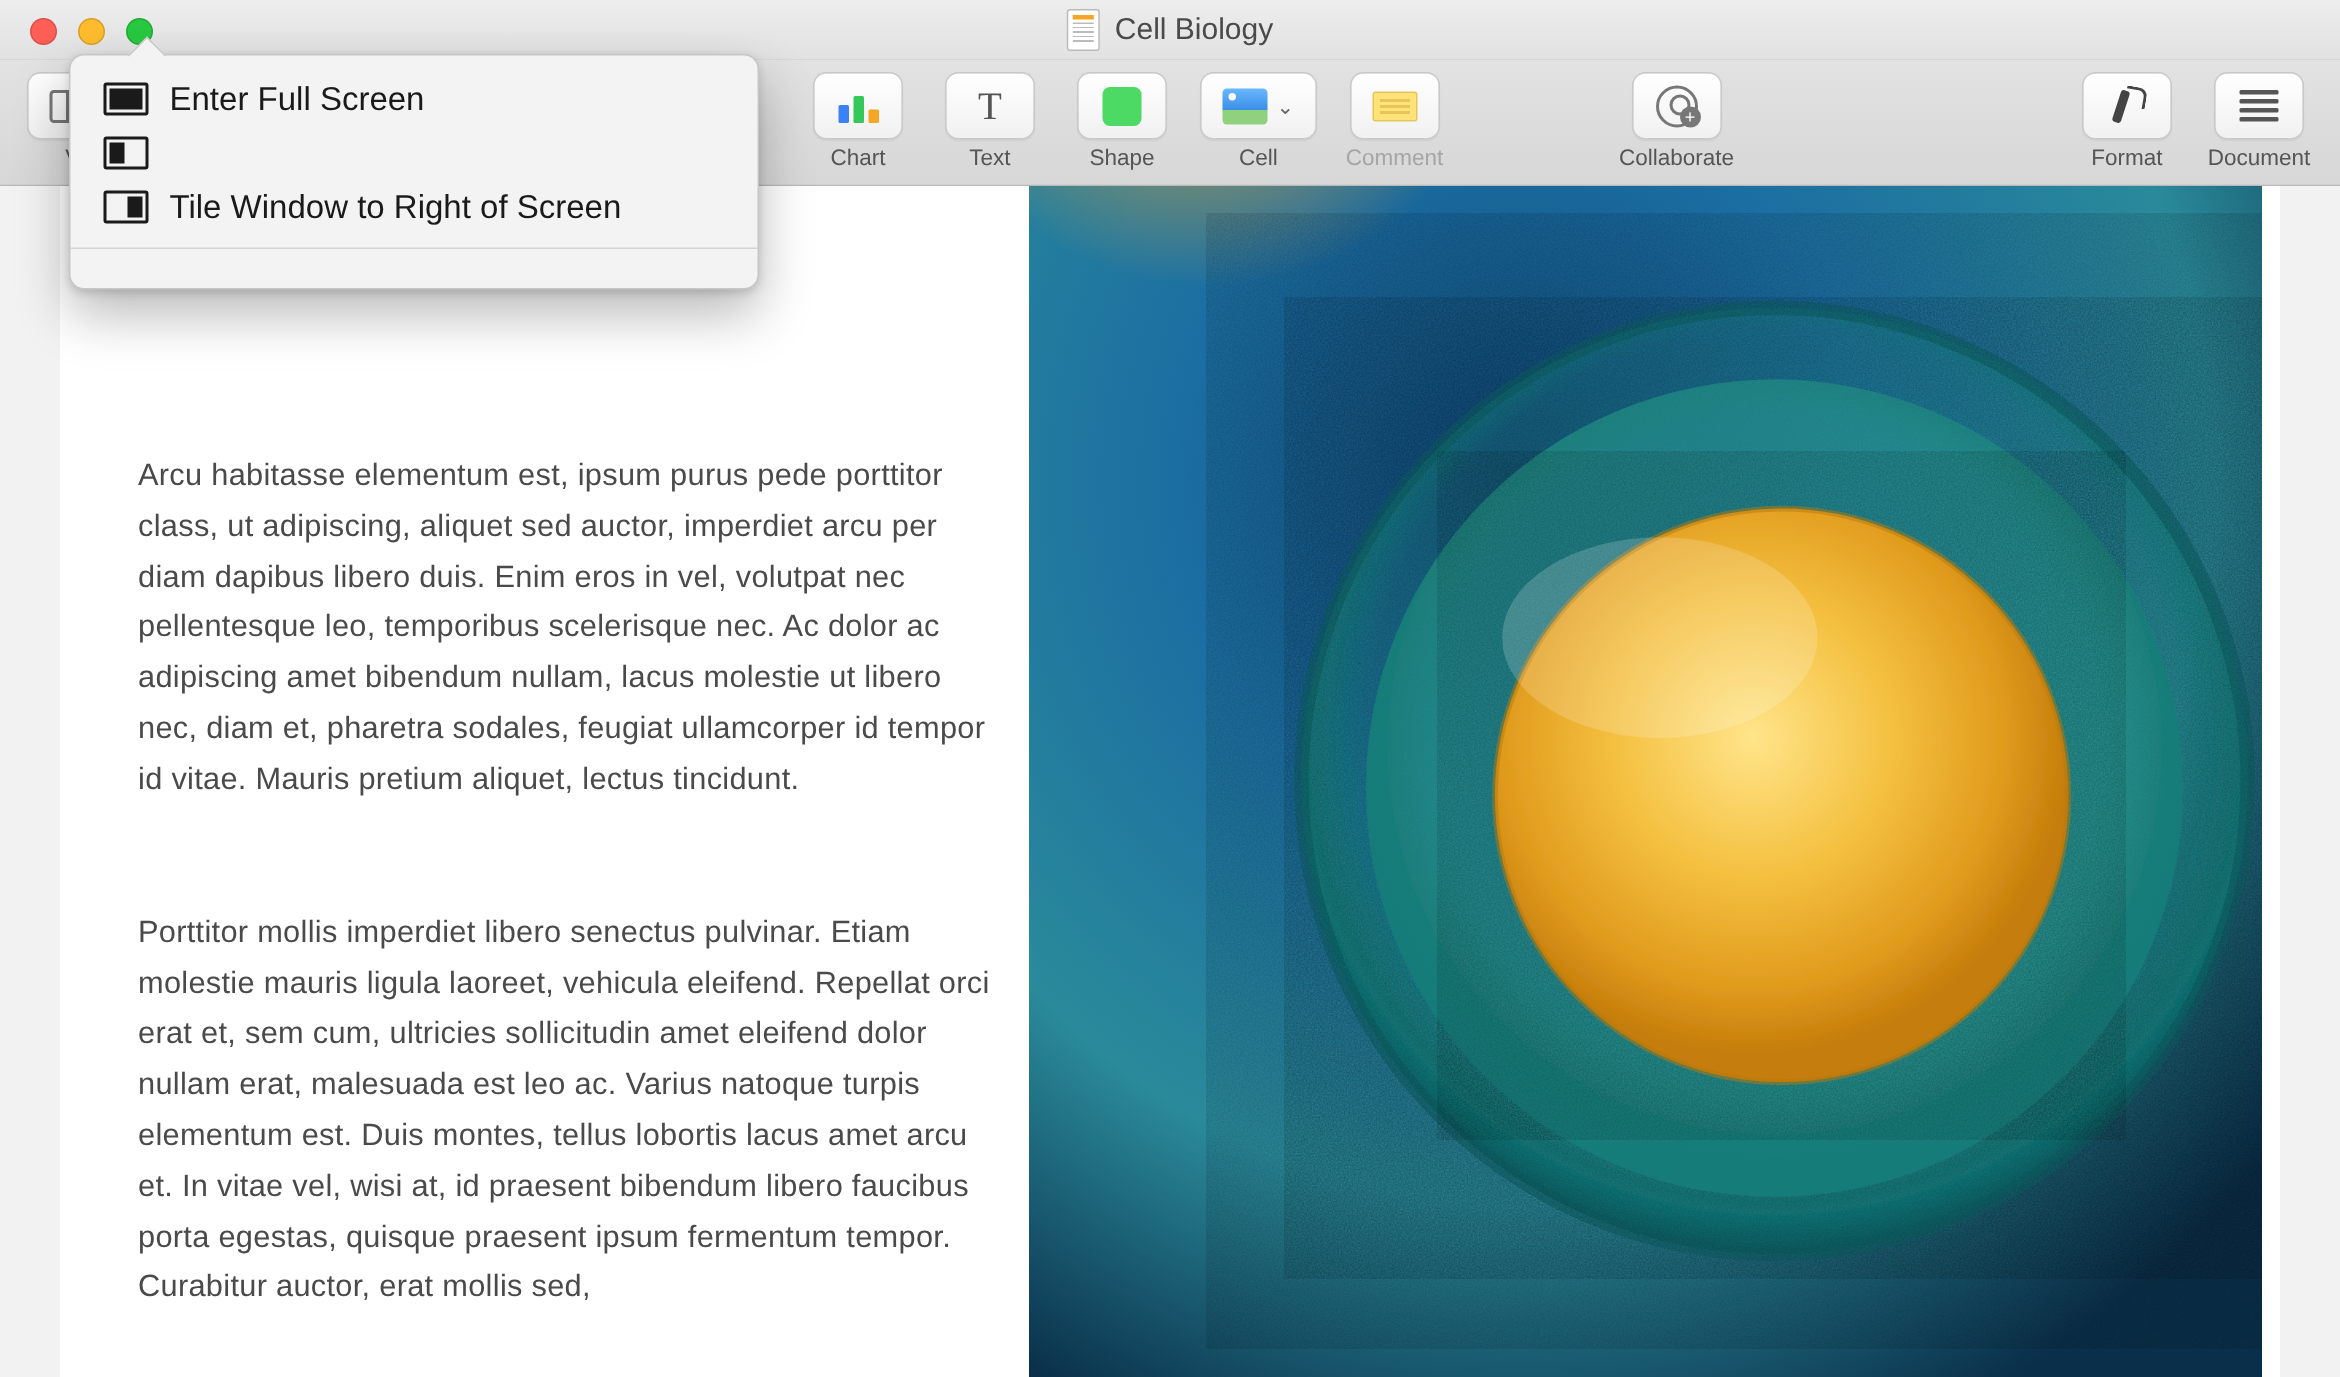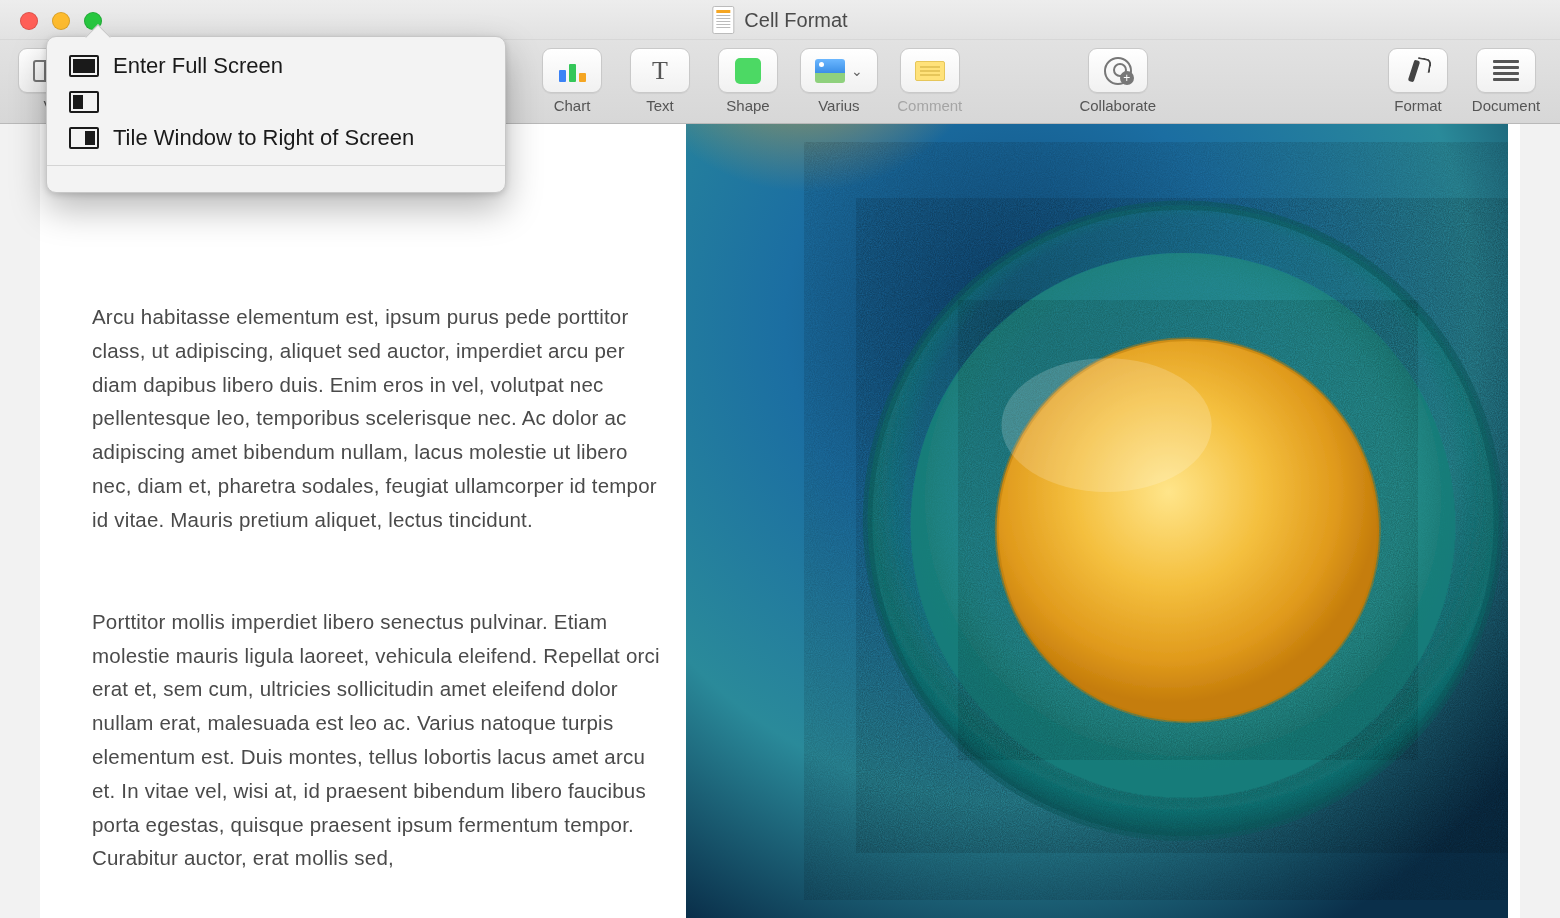--- a/index.html
+++ b/index.html
@@ -262,21 +262,21 @@
 <body>
 
 <div class="titlebar">
   <div class="traffic-lights">
     <div class="dot close"></div>
     <div class="dot minimize"></div>
     <div class="dot zoom"></div>
   </div>
   <div class="title-center">
     <div class="doc-icon"></div>
-    <div class="window-title">Cell Format</div>
+    <div class="window-title">Cell Biology</div>
   </div>
 </div>
 
 <div class="toolbar">
 
   <div class="partial-view-btn">
     <div class="tool-btn">
         <span class="ic-view"></span>
       </div>
     <div class="tool-label">Vi</div>
@@ -305,21 +305,21 @@
         </div>
       <div class="tool-label">Shape</div>
     </div>
     <div class="tool-item">
       <div class="tool-btn">
           <span class="ic-media">
             <span class="thumb"></span>
             <span class="chev">⌄</span>
           </span>
         </div>
-      <div class="tool-label">Varius</div>
+      <div class="tool-label">Cell</div>
     </div>
     <div class="tool-item">
       <div class="tool-btn">
           <span class="ic-comment"></span>
         </div>
       <div class="tool-label disabled">Comment</div>
     </div>
     <div style="width:60px"></div>
     <div class="tool-item" style="min-width:120px">
       <div class="tool-btn">

